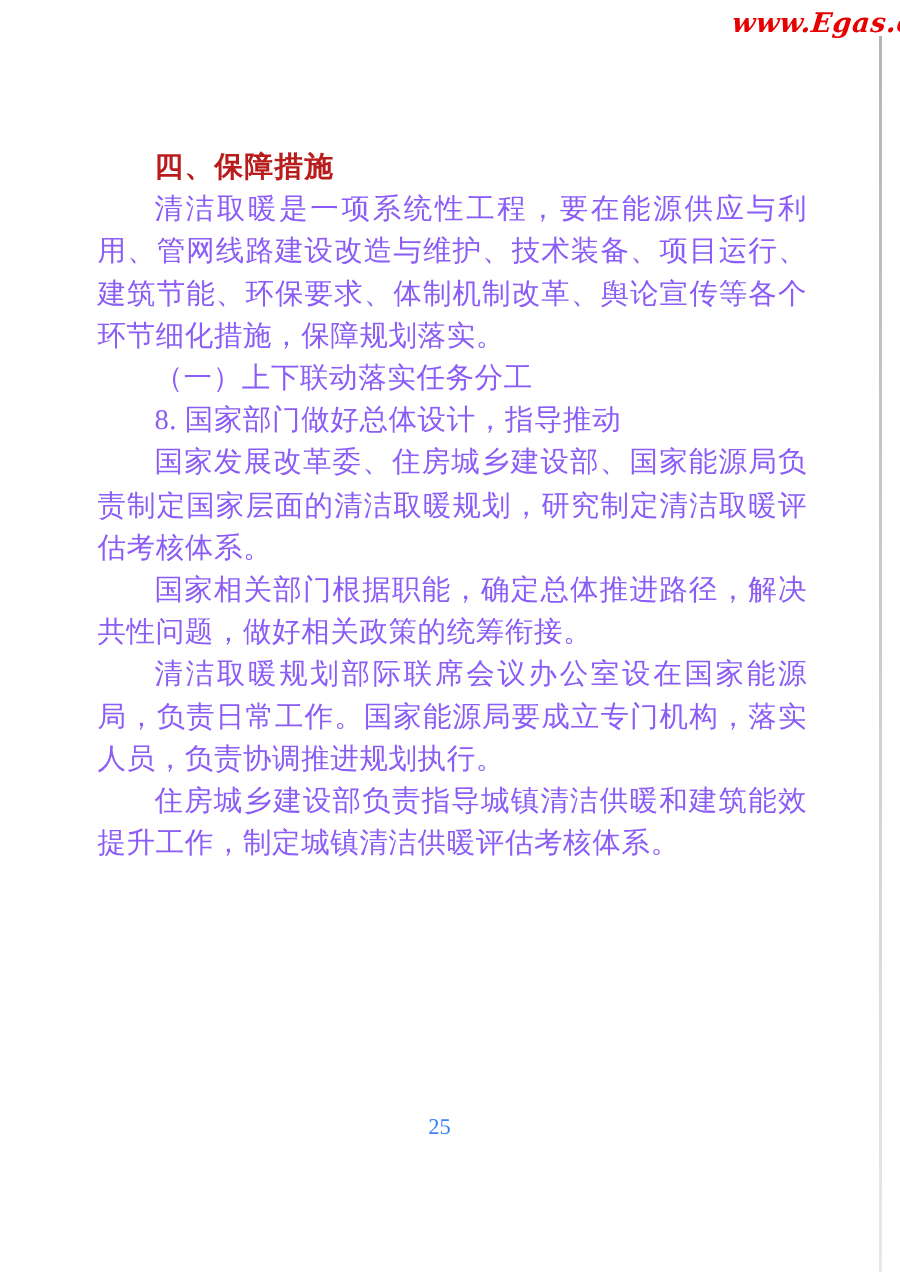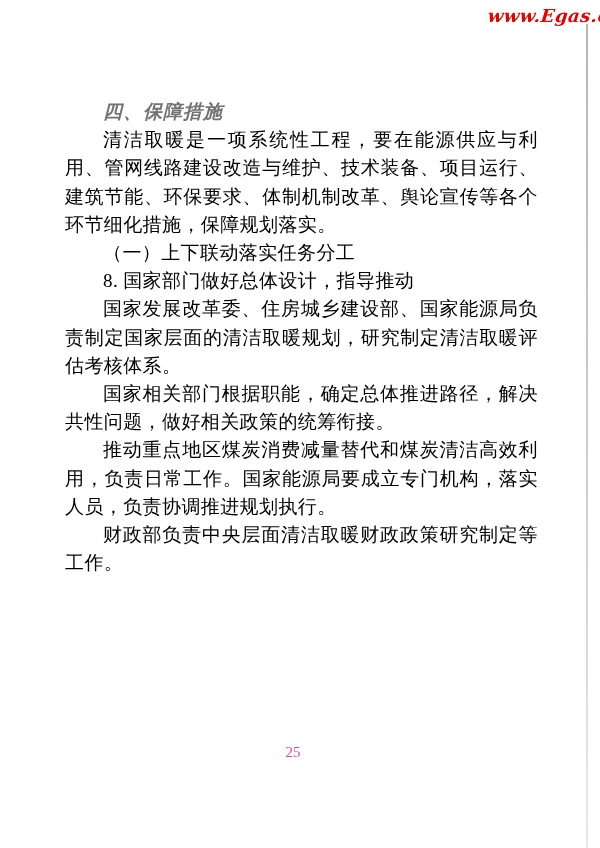--- a/index.html
+++ b/index.html
@@ -44,44 +44,43 @@
     top: 98px;
     width: 473px;
   }
   .content p {
     margin: 0;
     font-size: 19px;
     line-height: 28.2px;
     text-indent: 2em;
     text-align: justify;
     letter-spacing: 0.4px;
-    color: #000000;
+    color: #8b5cf6;
   }
   .section-heading {
     margin: 0;
     font-family: "Liberation Sans", "DejaVu Sans", sans-serif;
     font-size: 19px;
     font-weight: bold;
     line-height: 28.2px;
     text-indent: 2em;
     letter-spacing: 1px;
-    color: #737373;
-    font-style: italic;
+    color: #b91c1c;
   }
   .kai {
     letter-spacing: 1px;
   }
   .page-number {
     position: absolute;
     top: 744px;
     left: 0;
     width: 586px;
     text-align: center;
     font-size: 15px;
-    color: #ec4899;
+    color: #3b82f6;
     font-family: "Liberation Serif", serif;
   }
 </style>
 </head>
 <body>
 
 <div class="page">
 
   <div class="watermark">www.Egas.cn</div>
 
@@ -95,22 +94,22 @@
 
     <p class="kai">（一）上下联动落实任务分工</p>
 
     <p class="kai">8. 国家部门做好总体设计，指导推动</p>
 
     <p>国家发展改革委、住房城乡建设部、国家能源局负责制定国家层面的清洁取暖规划，研究制定清洁取暖评估考核体系。</p>
 
     <p>国家相关部门根据职能，确定总体推进路径，解决共性问题，做好相关政策的统筹衔接。</p>
 
 
-    <p>推动重点地区煤炭消费减量替代和煤炭清洁高效利用，负责日常工作。国家能源局要成立专门机构，落实人员，负责协调推进规划执行。</p>
+    <p>清洁取暖规划部际联席会议办公室设在国家能源局，负责日常工作。国家能源局要成立专门机构，落实人员，负责协调推进规划执行。</p>
 
+    <p>住房城乡建设部负责指导城镇清洁供暖和建筑能效提升工作，制定城镇清洁供暖评估考核体系。</p>
 
-    <p>财政部负责中央层面清洁取暖财政政策研究制定等工作。</p>
 
   </div>
 
   <div class="page-number">25</div>
 
 </div>
 
 </body></html>

